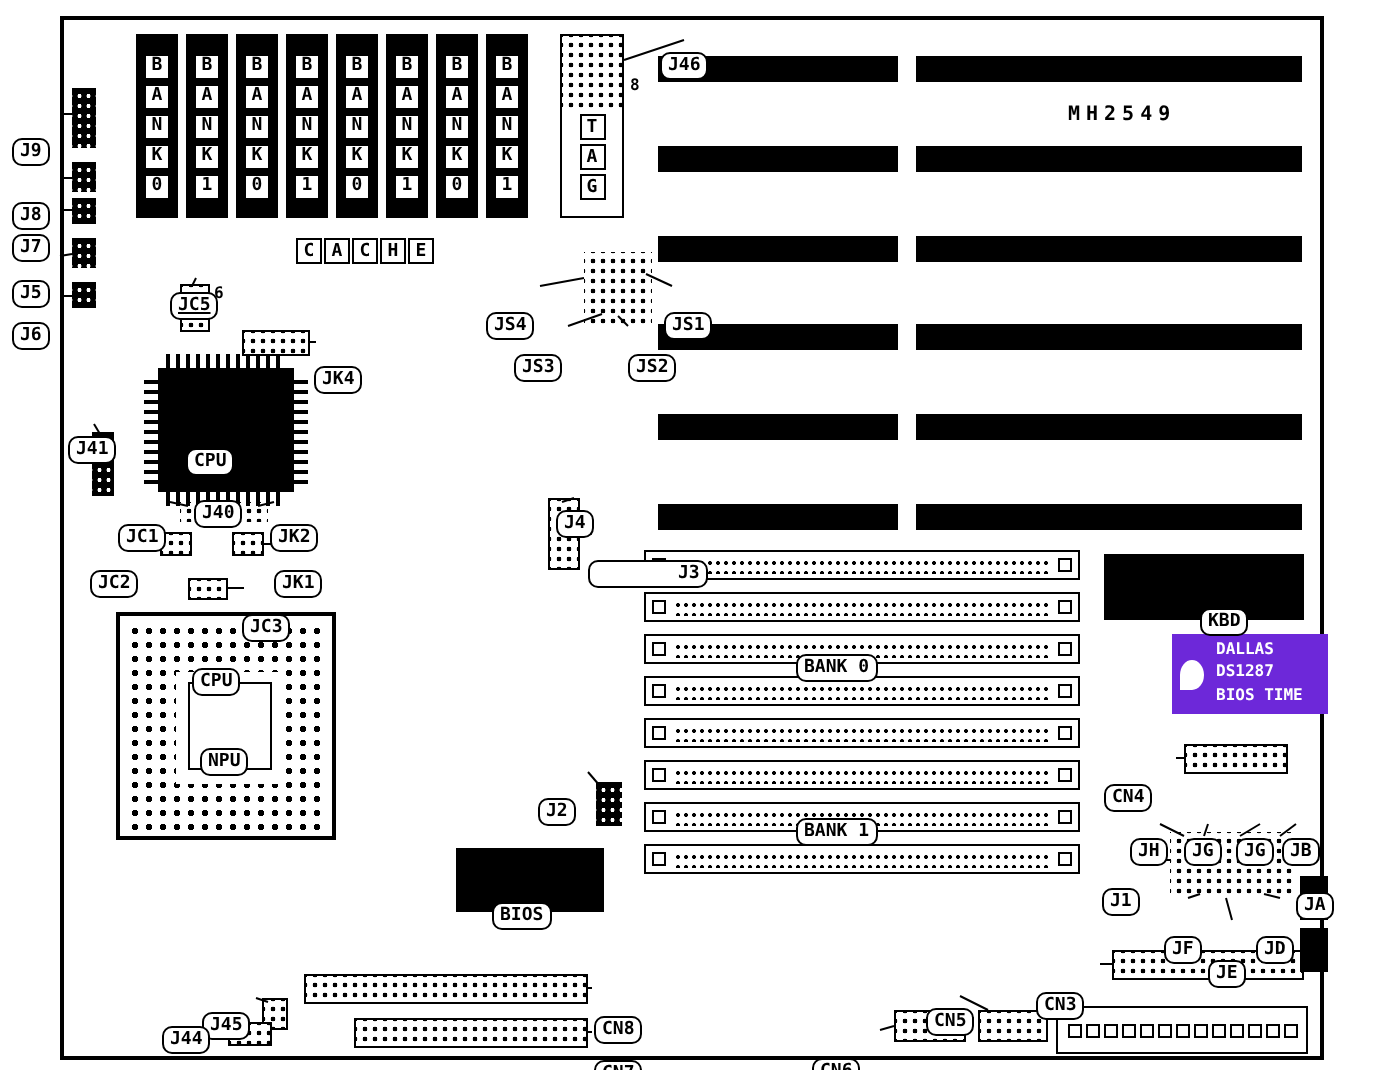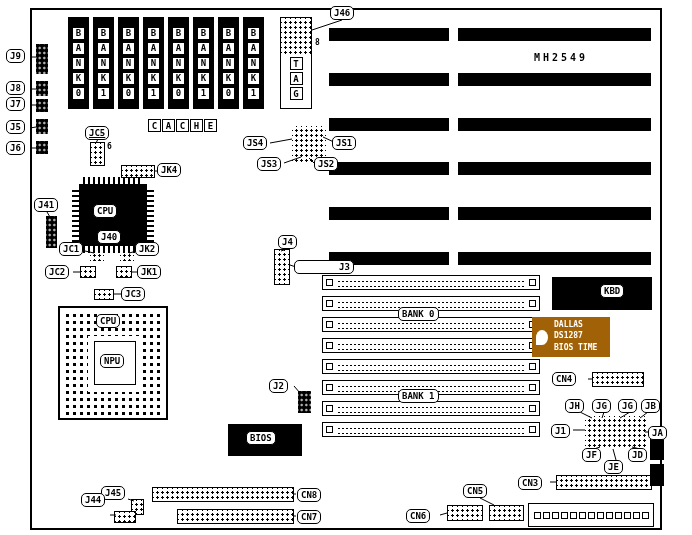--- a/index.html
+++ b/index.html
@@ -5,21 +5,21 @@
   * { margin:0; padding:0; box-sizing:border-box; }
   html,body { background:#fff; }
   body { font-family:"DejaVu Sans Mono", monospace; }
   .stage { position:relative; width:692px; height:535px; background:#fff; overflow:hidden; }
   .board { position:absolute; left:30px; top:8px; width:632px; height:522px; border:2px solid #000; }
 
   .comp { position:absolute; }
   .callout {
     position:absolute; background:#fff; border:1px solid #000; border-radius:5px;
     font-size:9px; font-weight:bold; line-height:12px; padding:0 3px;
-    white-space:nowrap; z-index:6;
+    white-space:nowrap; z-index:6;margin-top:20px;
   }
   .pin-marker { position:absolute; font-size:8px; font-weight:bold; z-index:6; }
   .leader { position:absolute; left:0; top:0; z-index:5; pointer-events:none; }
 
   .isa { position:absolute; height:13px; background:#000; }
 
   .simm { position:absolute; left:322px; width:218px; height:15px; border:1px solid #000;
           background:#fff; display:flex; align-items:center; }
   .simm-sq { width:7px; height:7px; border:1px solid #000; margin:0 3px; flex:0 0 auto; }
   .simm-pins { flex:1; height:9px;
@@ -59,21 +59,21 @@
 
   .pga { position:absolute; left:58px; top:306px; width:110px; height:114px; border:2px solid #000; }
   .pga-pins { position:absolute; left:3px; top:3px; right:3px; bottom:3px;
               background-image:radial-gradient(circle,#000 1.5px,transparent 1.7px);
               background-size:7px 7px; background-position:1px 1px; }
   .pga-hole { position:absolute; left:28px; top:28px; width:52px; height:56px; background:#fff; }
   .npu-box { position:absolute; left:34px; top:33px; width:42px; height:44px; border:1px solid #000; background:#fff; }
 
   .blackbox { position:absolute; background:#000; }
 
-  .dallas { position:absolute; left:532px; top:317px; width:78px; height:40px; background:#a16207;
+  .dallas { position:absolute; left:586px; top:317px; width:78px; height:40px; background:#6d28d9;
             color:#fff; display:grid; grid-template-columns:15px 1fr; column-gap:3px;
             padding:3px 4px; font-size:8px; font-weight:bold; line-height:10px; }
   .dallas-logo { grid-row:1/4; align-self:center; width:12px; height:15px; background:#fff;
                  border-radius:60% 60% 60% 0; }
 
   .pwr { position:absolute; left:528px; top:503px; width:126px; height:24px; border:1px solid #000;
          background:#fff; display:flex; align-items:center; justify-content:center; gap:2px; }
   .pwr-sq { width:7px; height:7px; border:1px solid #000; flex:0 0 auto; }
 
   .silkscreen { position:absolute; font-size:10px; font-weight:bold; letter-spacing:3px; color:#000; }

